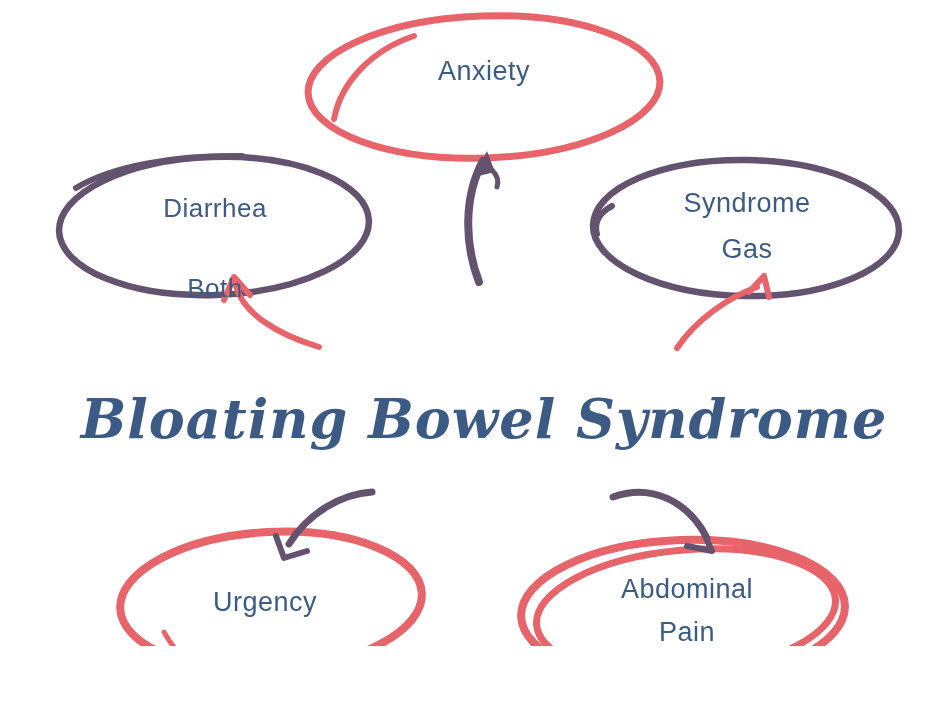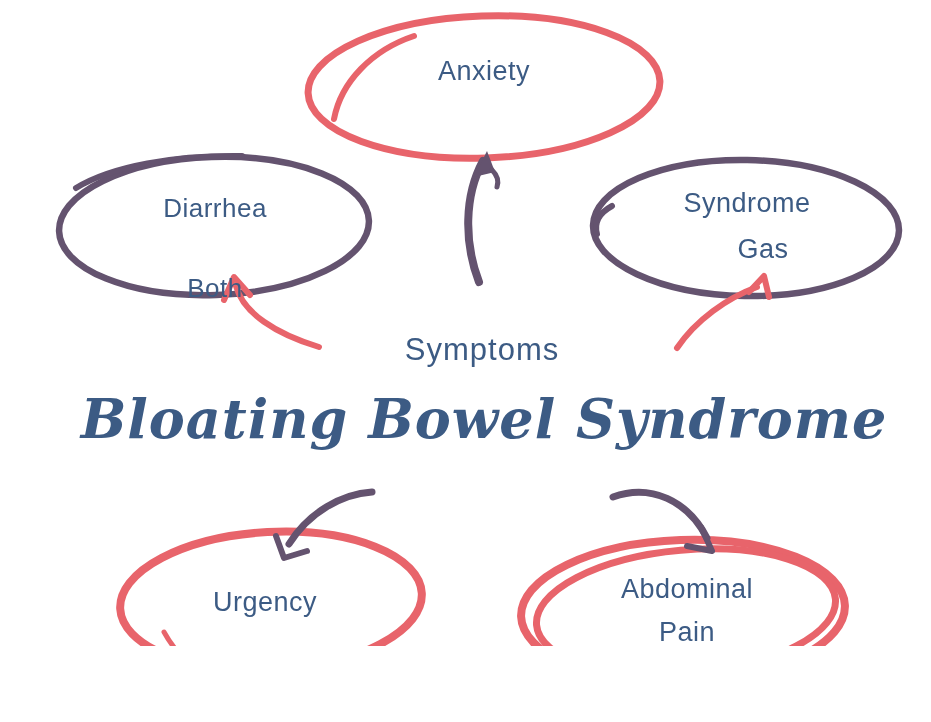--- a/index.html
+++ b/index.html
@@ -97,23 +97,22 @@
       <path class="s purple" stroke-width="6" d="M 701 527 L 712 551 L 687 546"></path>
     </g>
   </svg>
 
   <div class="t" style="left:484px;top:71px">Anxiety</div>
 
   <div class="t small" style="left:215px;top:200px">Diarrhea</div>
   <div class="t small" style="left:215px;top:280px">Both</div>
 
   <div class="t" style="left:747px;top:203px">Syndrome</div>
-  <div class="t" style="left:763px;top:249px">Gas</div>
+  <div class="t" style="left:747px;top:249px">Gas</div>
 
-  <div class="t center-label" style="left:482px;top:350px">Symptoms</div>
 
   <div class="t title" style="left:484px;top:419px">Bloating Bowel Syndrome</div>
 
   <div class="t" style="left:265px;top:602px">Urgency</div>
 
   <div class="t" style="left:687px;top:589px">Abdominal</div>
   <div class="t" style="left:687px;top:632px">Pain</div>
 
 </div>
 

